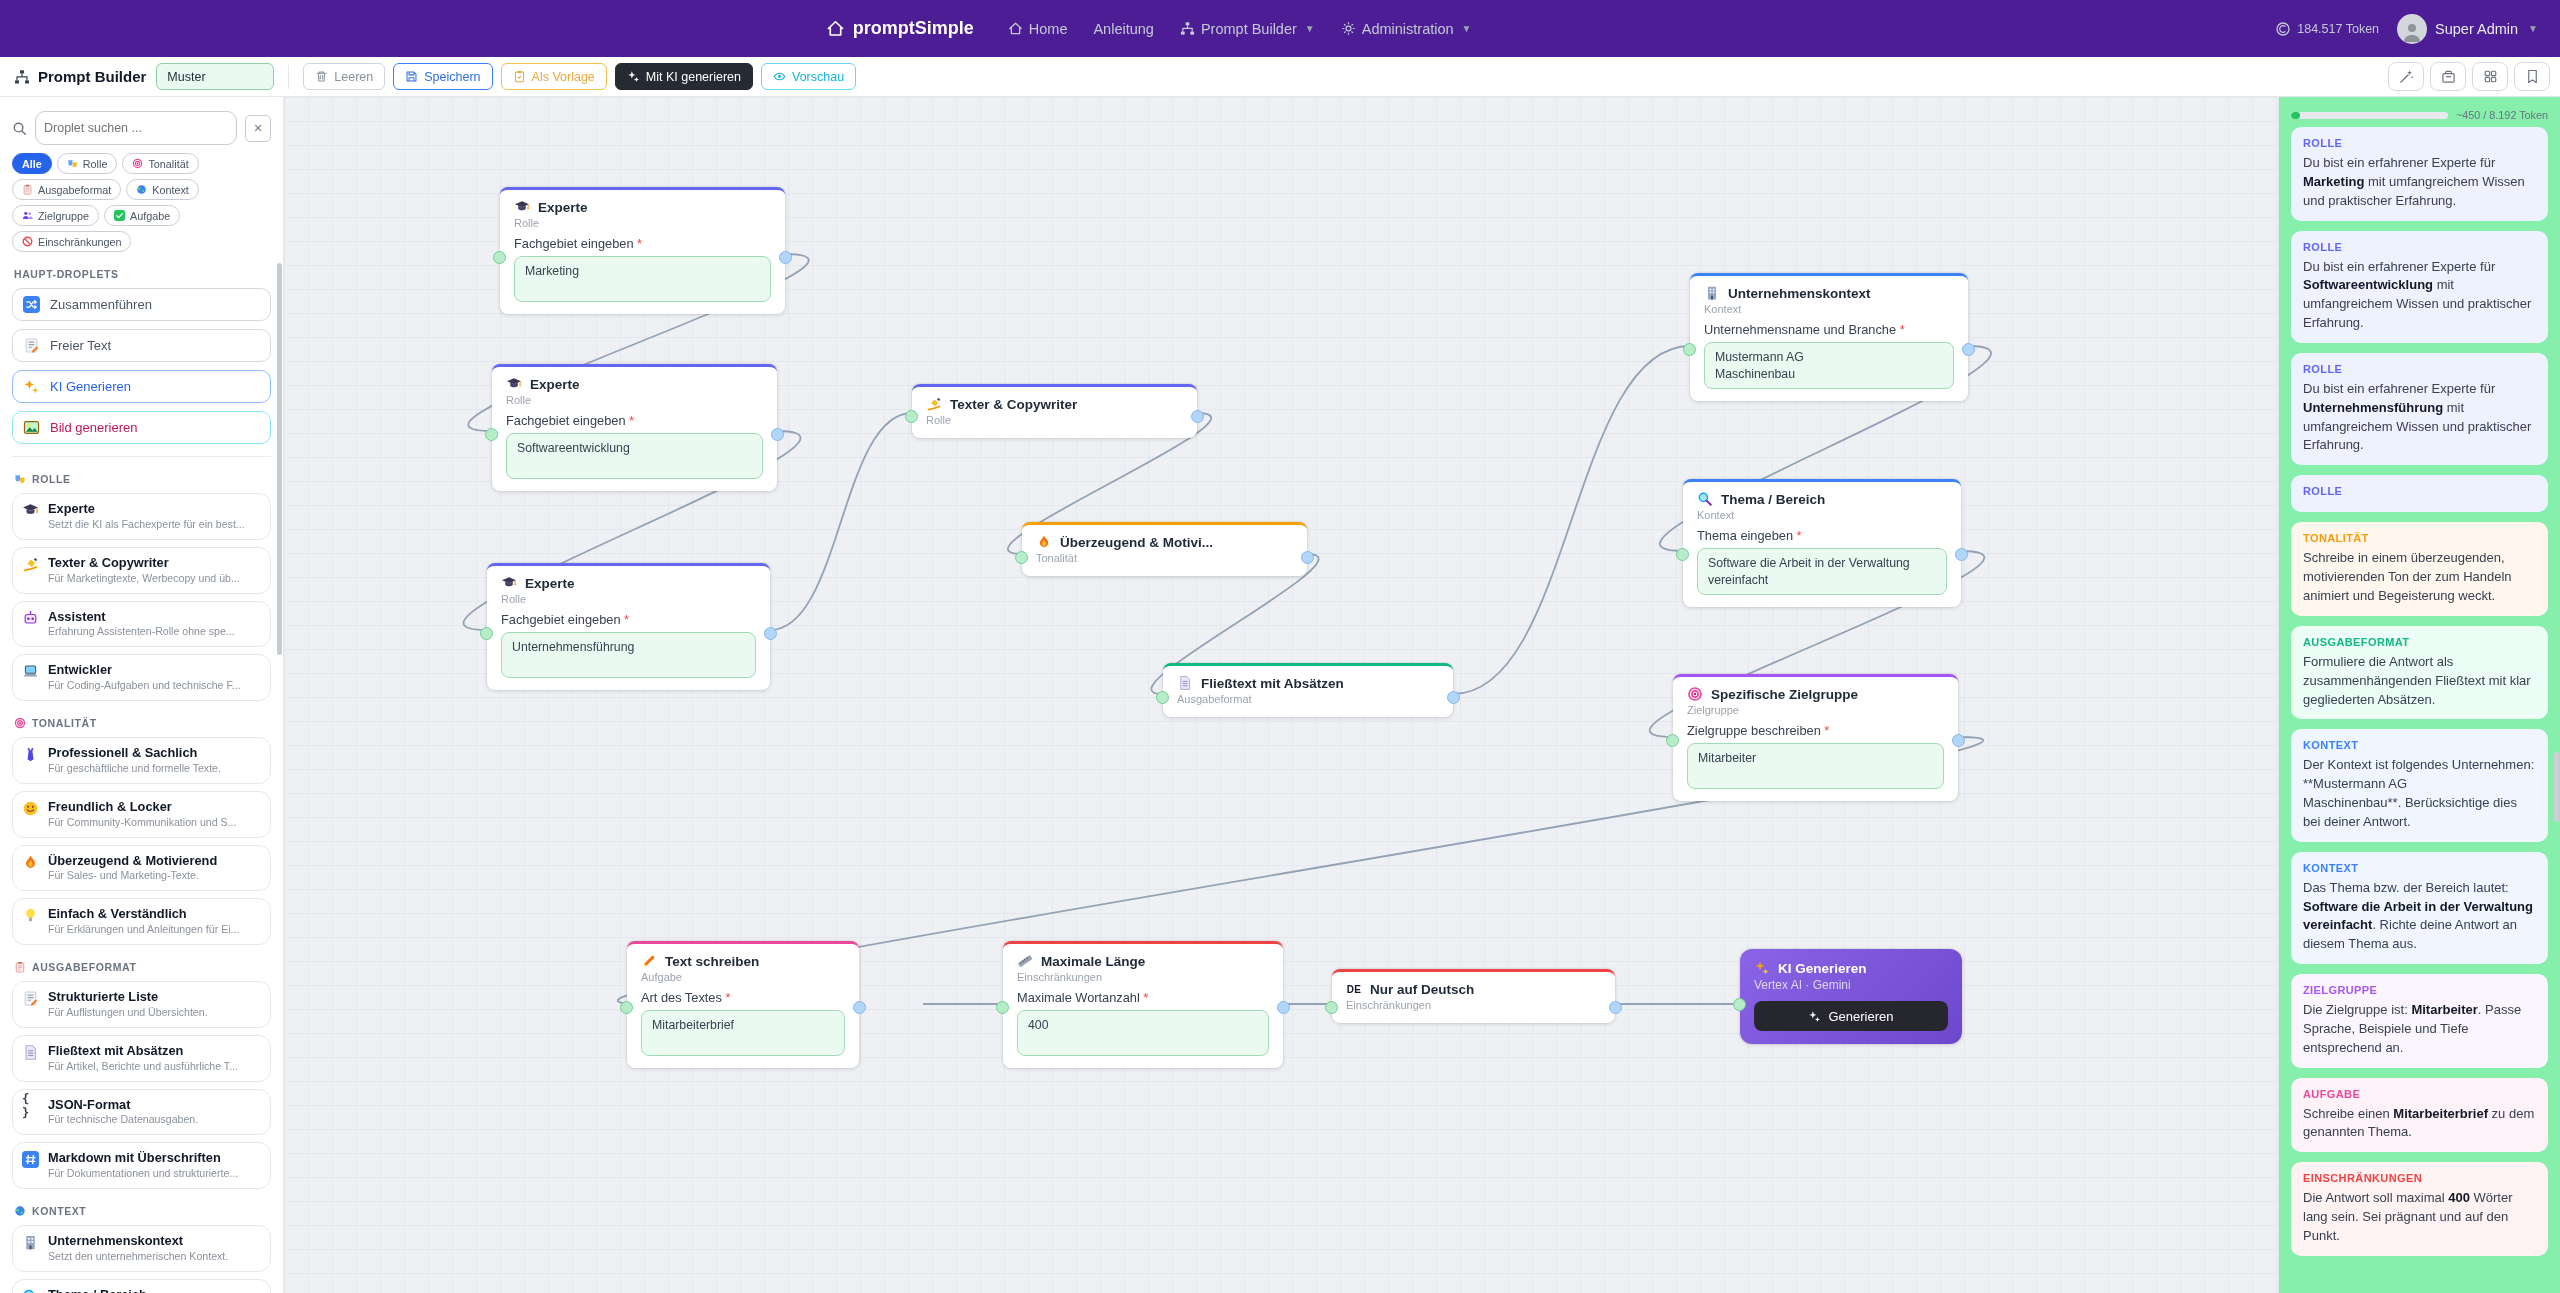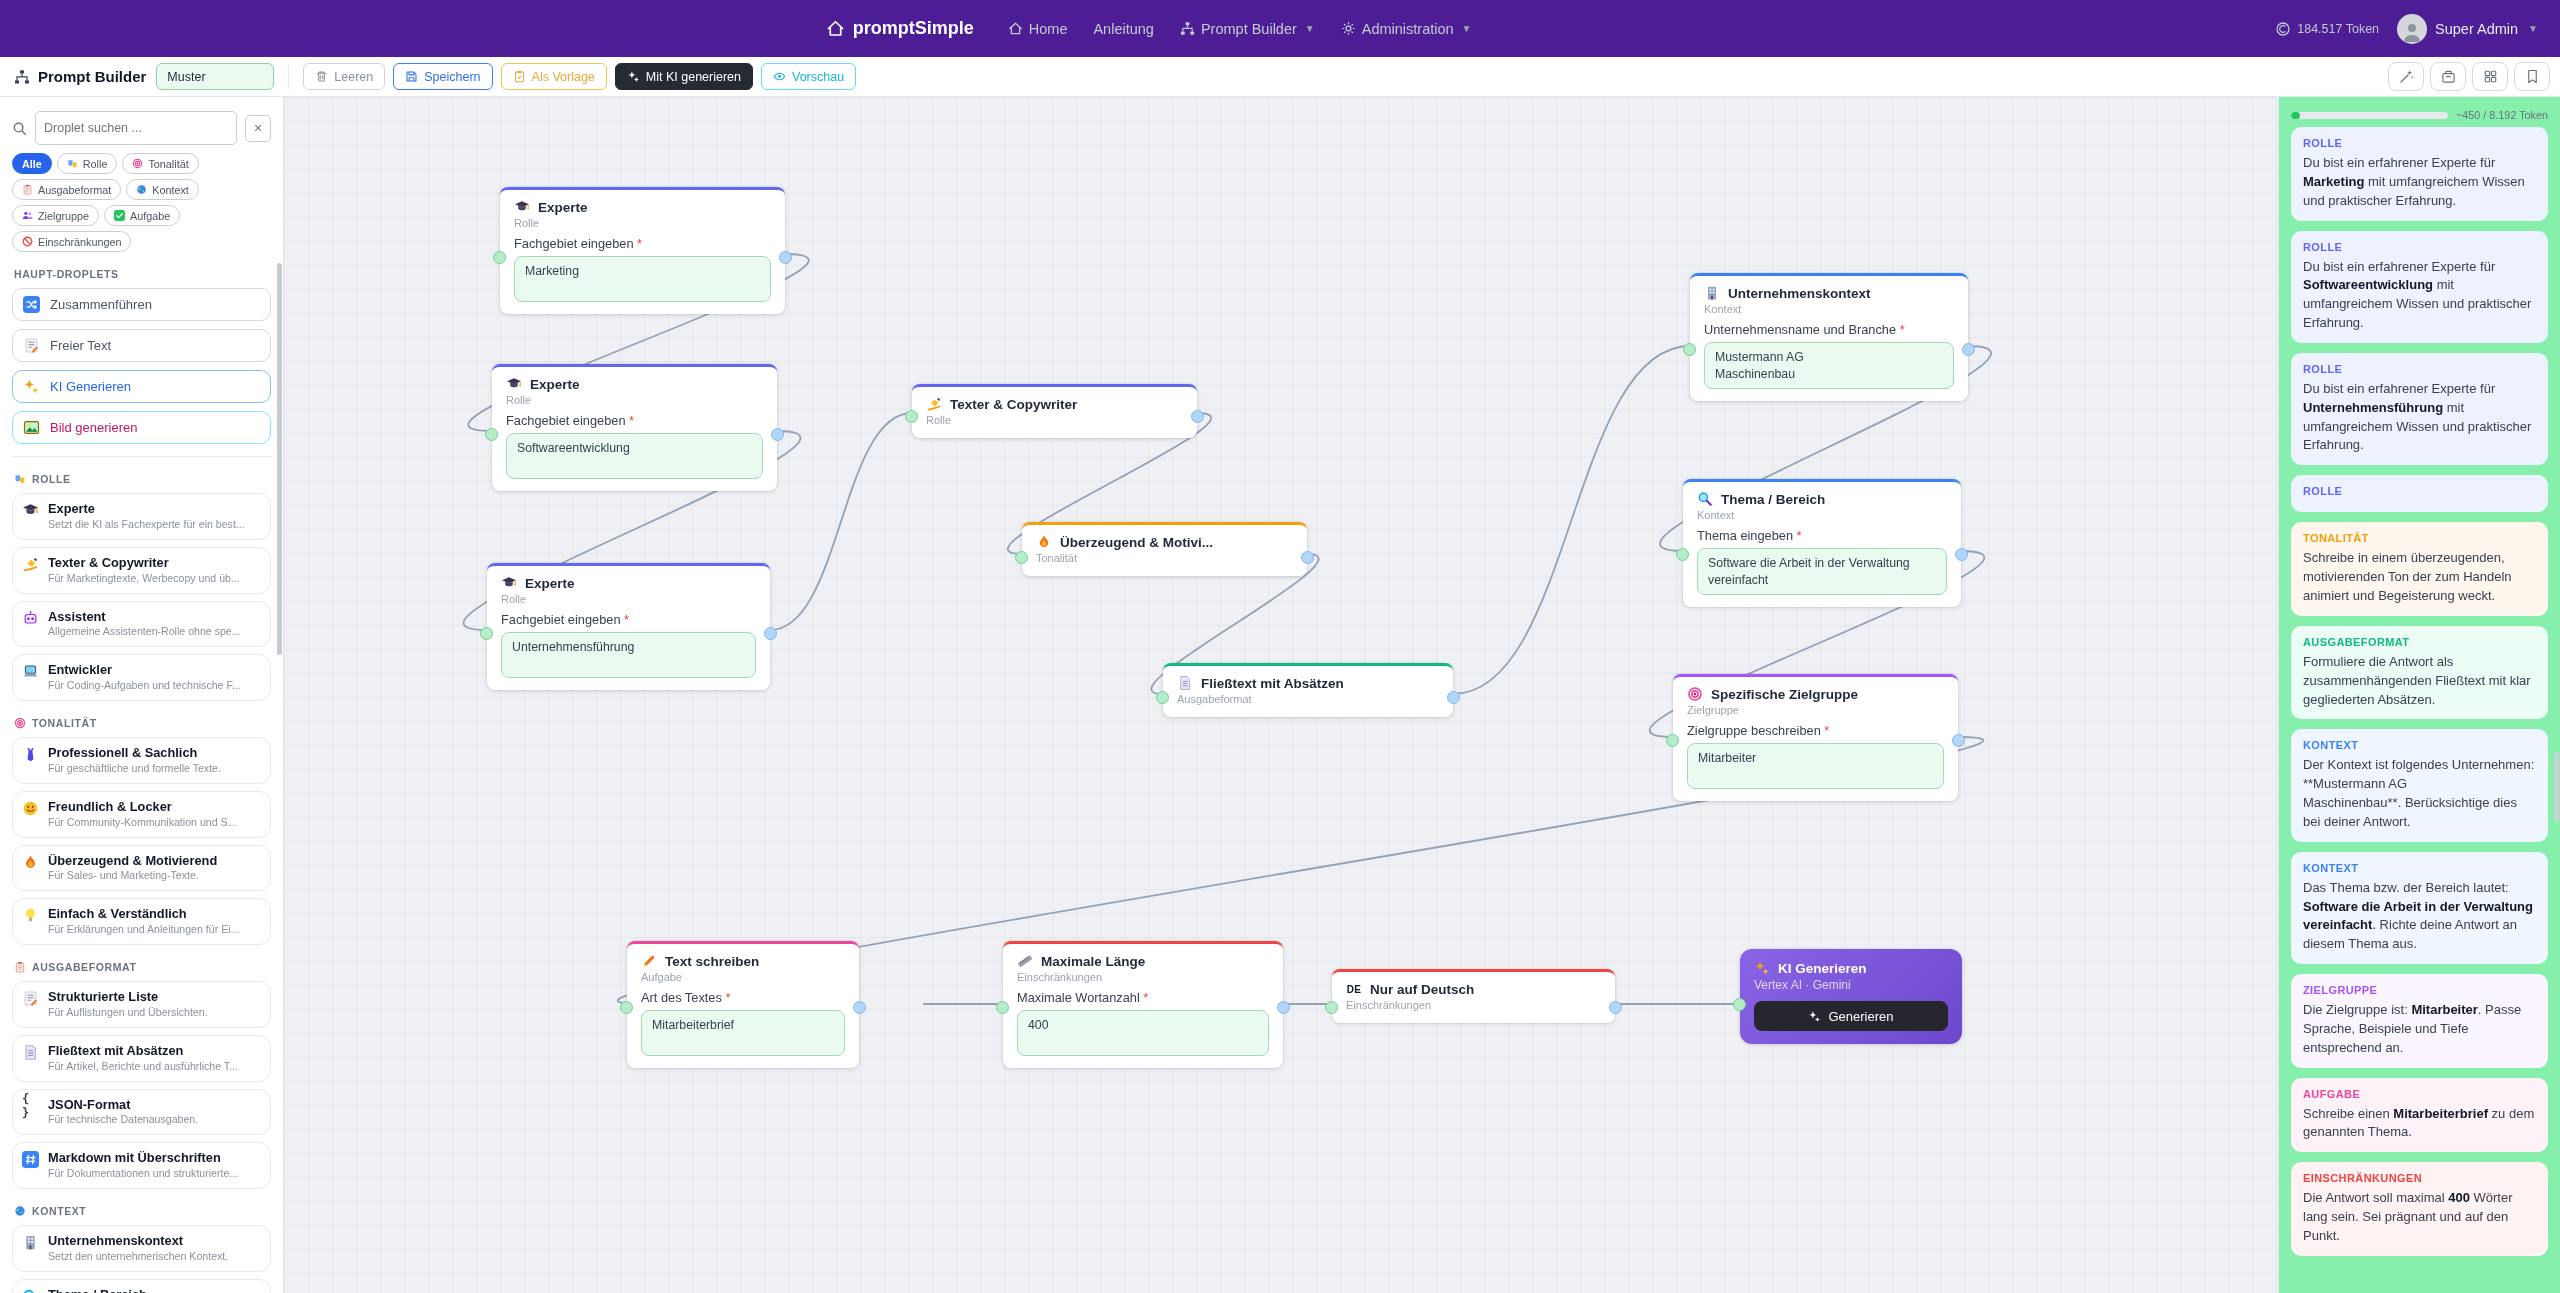--- a/index.html
+++ b/index.html
@@ -42,21 +42,21 @@
     display:flex; align-items:center; justify-content:center; cursor:pointer; }
   .tb-iconbtn .icon { width:15px; height:15px; }
 
   
   .main { display:flex; height:1196px; }
 
   
   .sidebar { position:relative; width:284px; background:#fff; border-right:1px solid #e4e7ec; padding:14px 12px 0 12px; overflow:hidden; }
   .search-row { display:flex; align-items:center; gap:8px; }
   .search-row > .icon { color:#6b7280; width:15px; height:15px; }
-  .search-input { flex:1; height:27px; border:1px solid #c7ccd3; border-radius:5px; padding:16px 8px; font-size:12.5px;
+  .search-input { flex:1; height:27px; border:1px solid #c7ccd3; border-radius:10px; padding:16px 8px; font-size:12.5px;
     font-family:inherit; color:#374151; outline:none; }
   .search-clear { width:26px; height:27px; border:1px solid #c7ccd3; border-radius:5px; background:#fff; color:#6b7280;
     font-size:14px; cursor:pointer; display:flex; align-items:center; justify-content:center; }
   .chips { display:flex; flex-wrap:wrap; gap:5px; margin-top:8px; }
   .chip { display:inline-flex; align-items:center; gap:5px; height:21px; padding:0 9px; border-radius:11px;
     border:1px solid #c9ced5; background:#fff; font-size:10.8px; color:#4b5563; cursor:pointer; }
   .chip .icon { width:11px; height:11px; }
   .chip.active { background:#2563eb; border-color:#2563eb; color:#fff; font-weight:700; }
   .side-header { margin:16px 2px 8px; font-size:10.5px; font-weight:700; letter-spacing:.6px; color:#6b7280;
     display:flex; align-items:center; gap:6px; }
@@ -458,21 +458,21 @@
               <svg viewBox="0 0 16 16">
                 <rect x="3" y="4.2" width="10" height="8" rx="2" fill="#f3e8ff" stroke="#9333ea" stroke-width="1.1"></rect>
                 <circle cx="6" cy="8.2" r="1.2" fill="#7e22ce"></circle>
                 <circle cx="10" cy="8.2" r="1.2" fill="#7e22ce"></circle>
                 <path d="M8 2v2.2" stroke="#9333ea" stroke-width="1.1"></path>
                 <circle cx="8" cy="1.8" r=".9" fill="#9333ea"></circle>
               </svg>
             </span>
             <div>
               <div class="droplet-title">Assistent</div>
-              <div class="droplet-desc">Allgemeine Assistenten-Rolle ohne spe...</div>
+              <div class="droplet-desc">Erfahrung Assistenten-Rolle ohne spe...</div>
             </div>
           </div>
         </div>
         <div class="droplet-card">
           <div class="droplet-row">
             <span class="icon">
               <svg viewBox="0 0 16 16">
                 <rect x="3.2" y="2.8" width="9.6" height="6.8" rx="1" fill="#7dd3fc" stroke="#475569" stroke-width="1"></rect>
                 <path d="M1.6 12.6h12.8l-1.7-2.2H3.3Z" fill="#94a3b8"></path>
               </svg>

